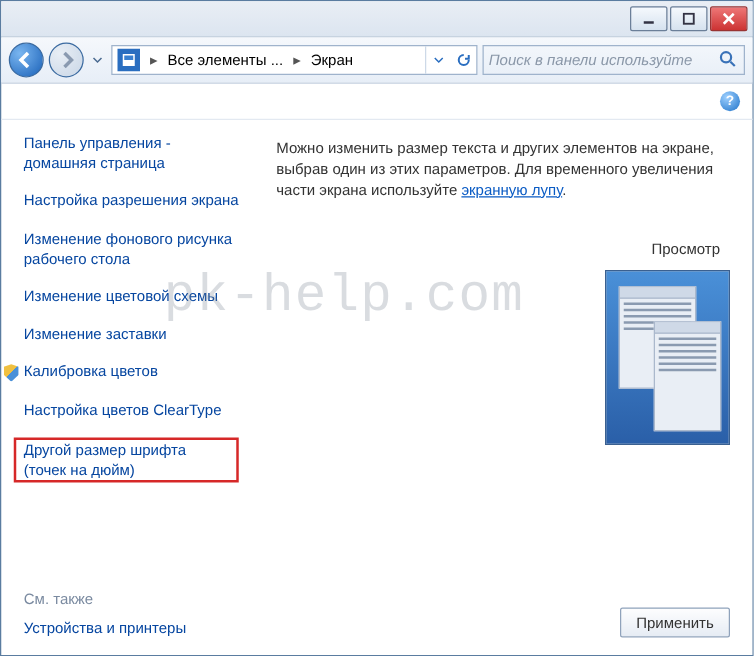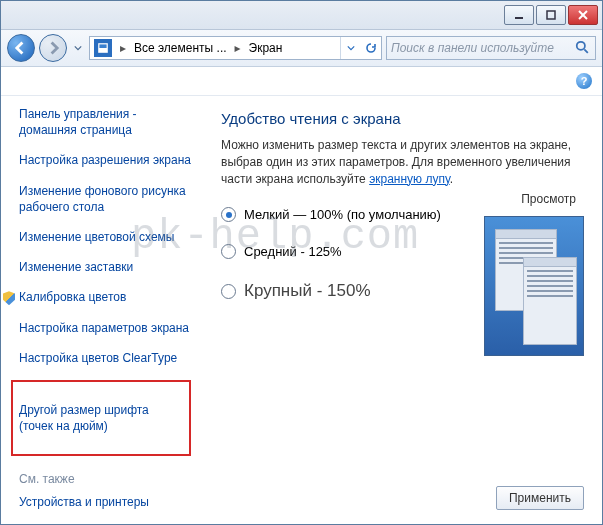--- a/index.html
+++ b/index.html
@@ -20,21 +20,21 @@
   .actl{width:20px;height:100%;display:flex;align-items:center;justify-content:center;color:#2a6ec0}
   .searchbox{width:200px;border:1px solid #9fb3cc;height:22px;display:flex;align-items:center;padding:0 4px;color:#8a97a8;font-style:italic}
   .searchicon{width:16px;height:16px;margin-left:auto;color:#3a72b8}
   .helprow{height:28px;border-bottom:1px solid #e3e9f1;display:flex;justify-content:flex-end;align-items:center;padding:0 10px}
   .helpicon{width:16px;height:16px;border-radius:50%;background:radial-gradient(circle at 35% 30%,#9ed0ff,#1e72c8);color:#fff;display:flex;align-items:center;justify-content:center;font-weight:bold;font-size:11px}
   .body{flex:1;display:flex;overflow:hidden}
   .sidebar{width:200px;padding:10px 6px 10px 18px;box-sizing:border-box;display:flex;flex-direction:column}
   .side-head{color:#0646a0;margin-bottom:14px;line-height:1.35}
   .side-link{color:#0646a0;margin-bottom:14px;line-height:1.35;cursor:pointer;position:relative}
   .side-link.shield::before{content:"";position:absolute;left:-16px;top:2px;width:12px;height:14px;background:linear-gradient(135deg,#f0c040 50%,#4a90d8 50%);clip-path:polygon(50% 0,100% 15%,100% 60%,50% 100%,0 60%,0 15%)}
-  .side-link.boxed{border:2px solid #d62828;padding:20px 6px;margin-left:-8px;margin-right:4px}
+  .side-link.boxed{border:2px solid #d62828;padding:0 6px;margin-left:-8px;margin-right:4px}
   .side-sep{flex:1}
   .side-footer{color:#7a8aa0;margin-bottom:8px}
   .content{flex:1;padding:14px 18px 14px 20px;box-sizing:border-box;position:relative}
   .ctitle{color:#0a3d82;font-size:15px;margin-bottom:10px}
   .cdesc{color:#333;line-height:1.4;margin-bottom:20px}
   .cdesc a{color:#0a5bc4;text-decoration:underline}
   .options{display:flex;flex-direction:column;gap:22px;margin-top:6px}
   .optrow{display:flex;align-items:center;gap:8px;font-size:13px}
   .optrow.large{font-size:17px;color:#444}
   .radio{width:13px;height:13px;border:1px solid #6a7a90;border-radius:50%;display:inline-flex;align-items:center;justify-content:center;background:#fff}
@@ -134,48 +134,32 @@
 
   <div class="body">
 
     <div class="sidebar">
       <div class="side-head">Панель управления - домашняя страница</div>
       <div class="side-link">Настройка разрешения экрана</div>
       <div class="side-link">Изменение фонового рисунка рабочего стола</div>
       <div class="side-link">Изменение цветовой схемы</div>
       <div class="side-link">Изменение заставки</div>
       <div class="side-link shield">Калибровка цветов</div>
-      <div class="side-link">Настройка параметров экрана</div>
       <div class="side-link">Настройка цветов ClearType</div>
       <div class="side-link boxed">Другой размер шрифта (точек на дюйм)</div>
       <div class="side-sep"></div>
       <div class="side-footer">См. также</div>
       <div class="side-link" style="margin-bottom:4px">Устройства и принтеры</div>
     </div>
 
     <div class="content">
-      <div class="ctitle">Удобство чтения с экрана</div>
       <div class="cdesc">
         <span>Можно изменить размер текста и других элементов на экране, выбрав один из этих параметров. Для временного увеличения части экрана используйте </span><a href="#">экранную лупу</a><span>.</span>
       </div>
 
-      <div class="options">
-        <label class="optrow">
-          <span class="radio checked"></span>
-          <span>Мелкий — 100% (по умолчанию)</span>
-        </label>
-        <label class="optrow">
-          <span class="radio"></span>
-          <span>Средний - 125%</span>
-        </label>
-        <label class="optrow large">
-          <span class="radio"></span>
-          <span>Крупный - 150%</span>
-        </label>
-      </div>
 
       <div class="preview-label">Просмотр</div>
       <div class="preview-box">
         <div class="pwin a">
           <div class="phead"></div>
           <div class="plines">
               <div class="pline"></div>
               <div class="pline"></div>
               <div class="pline"></div>
               <div class="pline"></div>

